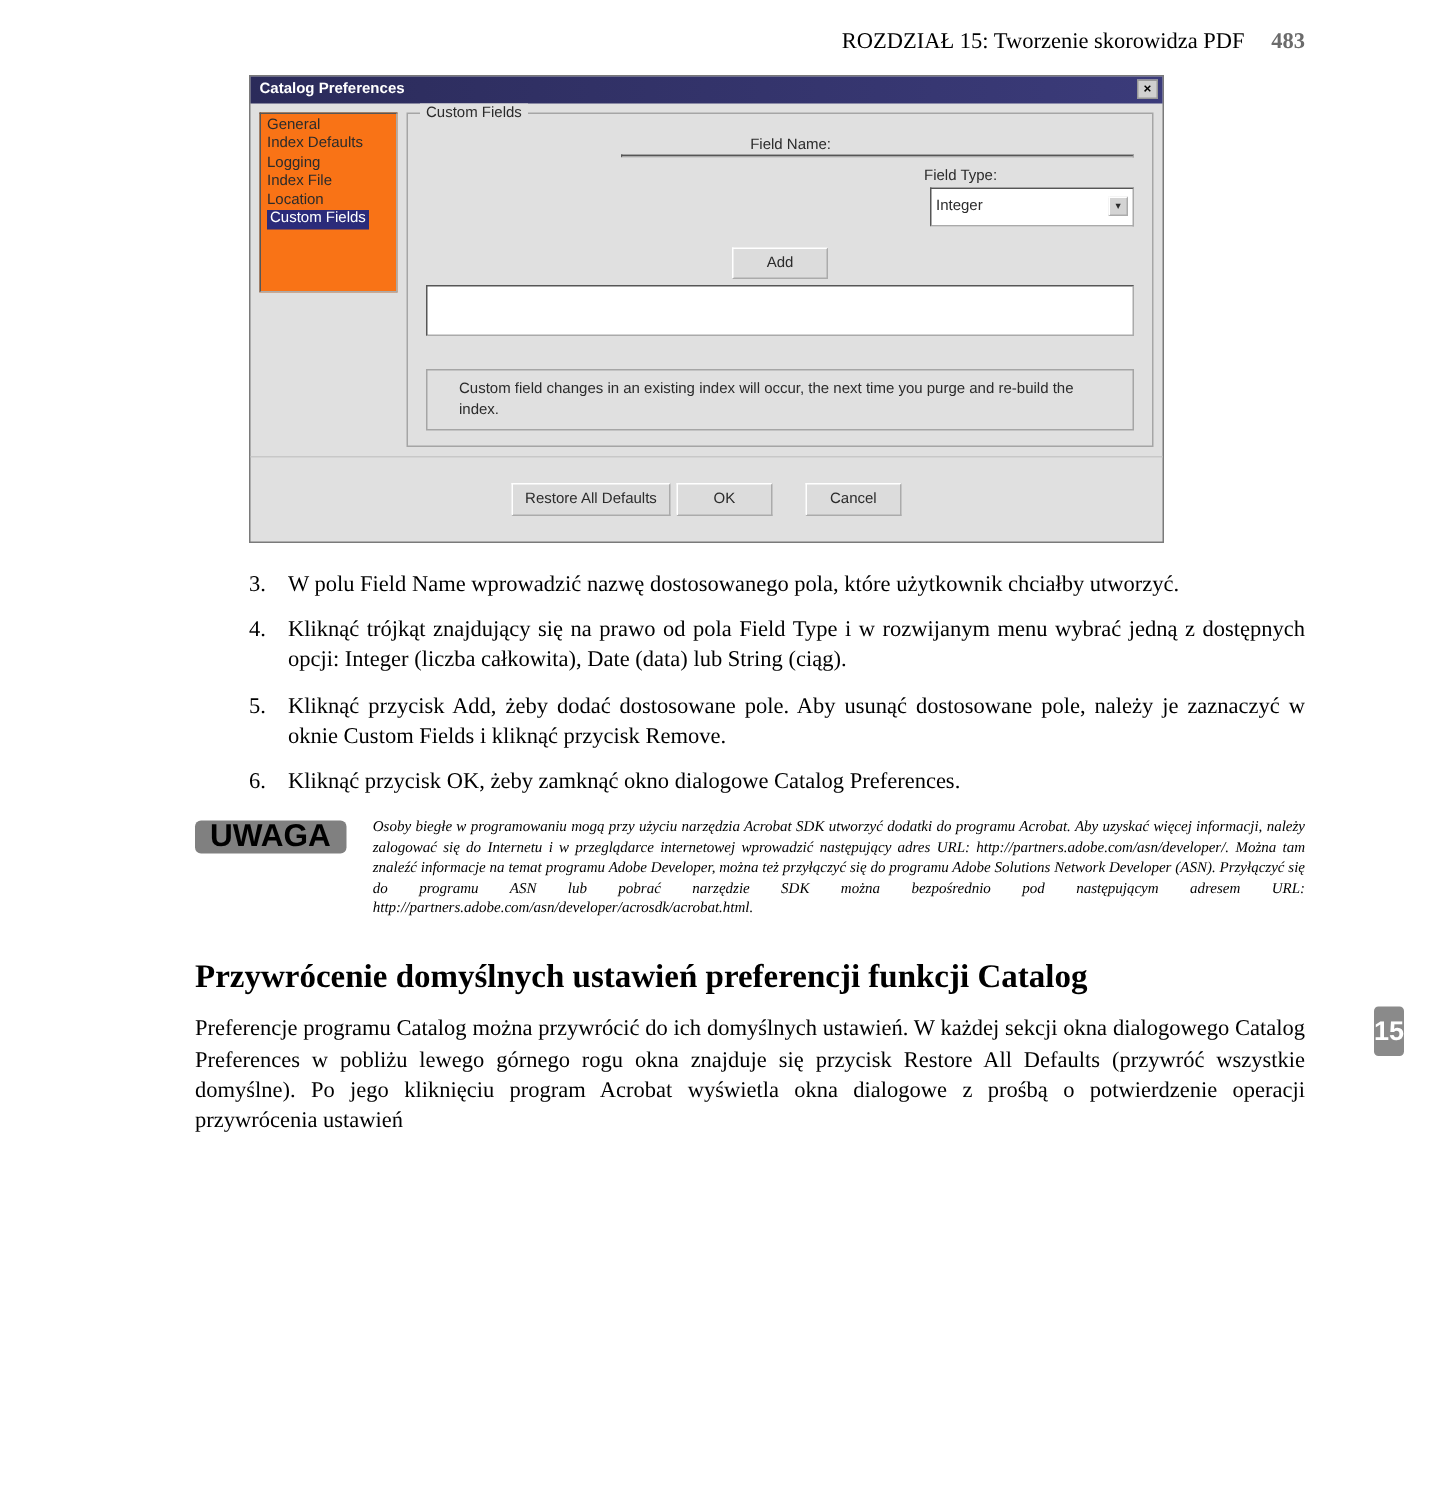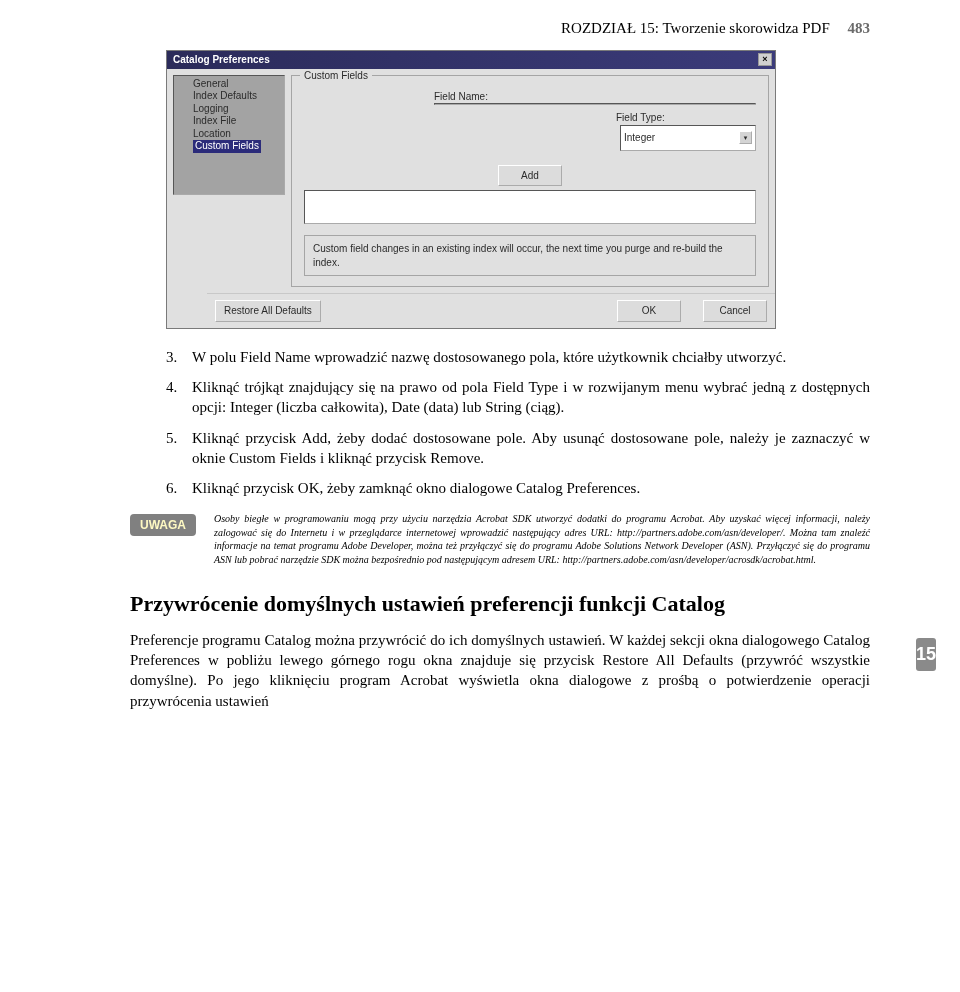--- a/index.html
+++ b/index.html
@@ -53,25 +53,25 @@
     font-size: 9px;
     line-height: 11px;
     text-align: center;
   }
   .dlg-body {
     display: flex;
     gap: 6px;
     padding: 6px;
   }
   .listbox {
-    width: 112px;
+    width: 92px;
     height: 120px;
-    background: #a3a3a3;
+    background: #f97316;
     border: 1px inset #aaa;
-    padding: 2px 19px;
+    padding: 2px 4px;
     line-height: 1.25;
   }
   .listbox .sel {
     background: #2b2b7a;
     color: #fff;
     display: inline-block;
     padding: 0 2px;
   }
   .groupbox {
     flex: 1;
@@ -124,30 +124,29 @@
     padding: 3px 8px;
     border: 1px outset #fff;
     background: #dcdcdc;
     font-size: 10px;
     margin: 0 2px;
   }
   .dlg-btn.wide { min-width: 96px; }
   .btn-row { display:flex; justify-content:center; margin: 8px 0 4px; }
   .note {
     border: 1px solid #a5a5a5;
-    padding: 6px 8px;
-    font-size: 10px;
-    margin-top: 11px;
+    padding: 6px 21px;
+    font-size: 10px;
+    margin-top: 22px;
   }
   .dlg-footer {
     display: flex;
-    justify-content: space-between;
-    padding: 6px;
+    justify-content: center;
+    padding: 17px;
     border-top: 1px solid #c8c8c8;
-    margin-left: 40px;
   }
   .dlg-footer .right { display:flex; gap:18px; }
   
   ol.steps {
     list-style: none;
     margin: 0 0 14px 36px;
   }
   ol.steps li {
     display: flex;
     gap: 10px;
@@ -157,24 +156,24 @@
   ol.steps li .num { min-width: 16px; }
   
   .uwaga-row {
     display: flex;
     gap: 18px;
     margin-top: 2px;
     position: relative;
   }
   .uwaga-label {
     background: #808080;
-    color: #fef9c3;
+    color: #000000;
     font-family: Arial, sans-serif;
     font-weight: bold;
-    font-size: 12px;
+    font-size: 21px;
     padding: 2px 10px;
     border-radius: 4px;
     height: 22px;
     line-height: 18px;
     margin-top: 2px;
     flex-shrink: 0;
   }
   .uwaga-text {
     font-style: italic;
     text-align: justify;
@@ -225,21 +224,21 @@
       <div>Logging</div>
       <div>Index File Location</div>
       <span class="sel">Custom Fields</span>
     </div>
     <div style="flex:1; display:flex; flex-direction:column;">
       <div class="groupbox">
         <span class="gb-title">Custom Fields</span>
         <div style="display:flex; gap:10px;">
           <div style="width:120px;"></div>
           <div style="flex:1;">
-            <div class="fld-row" style="flex-direction:column; align-items:flex-start;">
+            <div class="fld-row" style="flex-direction:column; align-items:flex-start;text-align:right;">
               <label>Field Name:</label>
               <div class="text-input" style="width:100%;"></div>
             </div>
             <div class="fld-row" style="flex-direction:column; align-items:flex-end;">
               <label>Field Type:</label>
               <div class="select-ctrl">
                 <span>Integer</span>
                 <span class="arrow">▾</span>
               </div>
             </div>

